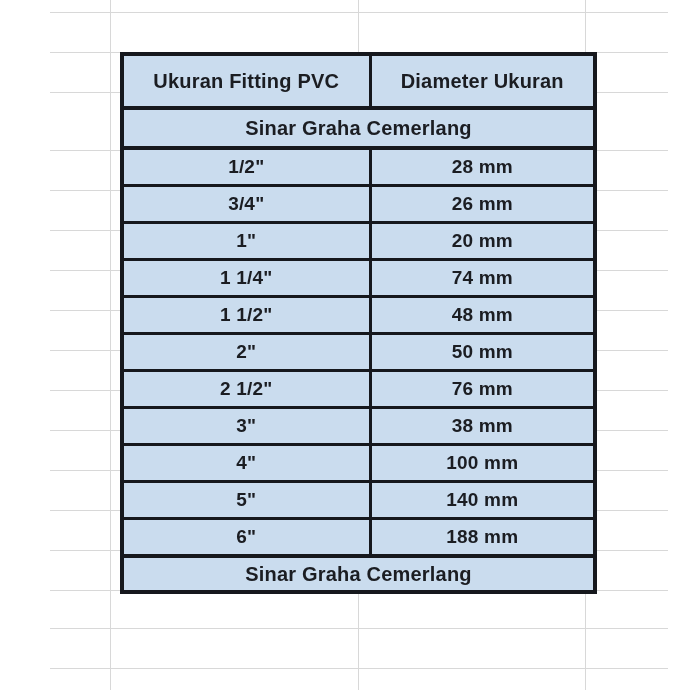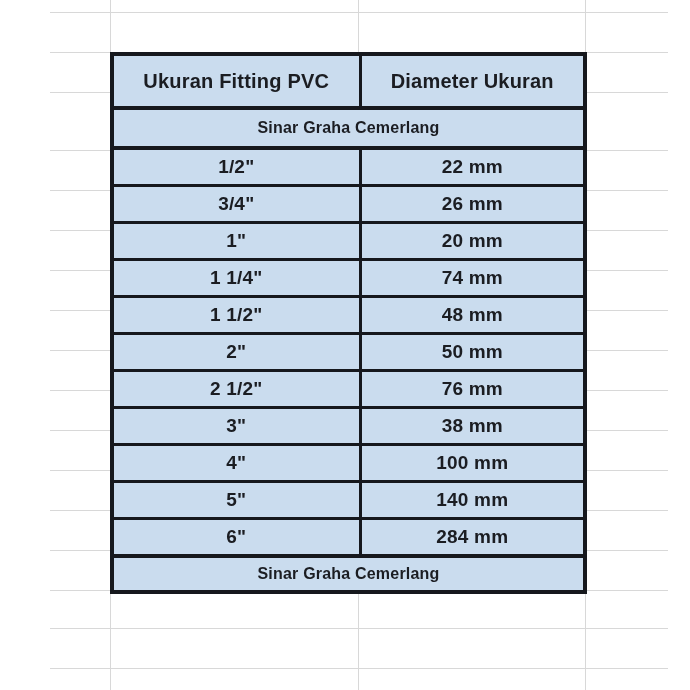--- a/index.html
+++ b/index.html
@@ -22,21 +22,21 @@
     overflow:hidden;
   }
   .gridline{
     position:absolute;
     background:var(--grid-line);
   }
   .gridline.h{height:1px;}
   .gridline.v{width:1px;}
   table.pvc-table{
     position:absolute;
-    left:110px;
+    left:120px;
     top:52px;
     width:473px;
     border-collapse:collapse;
     table-layout:fixed;
     border:4px solid var(--table-border);
   }
   table.pvc-table th,
   table.pvc-table td{
     background:var(--cell-fill);
     border:3px solid var(--table-border);
@@ -46,21 +46,21 @@
     vertical-align:middle;
     padding:0;
     letter-spacing:0.2px;
   }
   table.pvc-table th{
     height:50px;
     font-size:20px;
     border-bottom-width:4px;
   }
   tr.banner-row td{
-    font-size:16px;
+    font-size:20px;
   }
   tr.banner-row.top td{
     height:36px;
     border-bottom-width:4px;
   }
   tr.banner-row.bottom td{
     height:32px;
     border-top-width:4px;
   }
   tr.data-row td{
@@ -106,21 +106,21 @@
         <th>Ukuran Fitting PVC</th>
         <th>Diameter Ukuran</th>
       </tr>
     </thead>
     <tbody id="tbody">
       <tr class="banner-row top">
         <td colspan="2">Sinar Graha Cemerlang</td>
       </tr>
       <tr class="data-row">
           <td>1/2"</td>
-          <td>22 mm</td>
+          <td>28 mm</td>
         </tr>
         <tr class="data-row">
           <td>3/4"</td>
           <td>26 mm</td>
         </tr>
         <tr class="data-row">
           <td>1"</td>
           <td>20 mm</td>
         </tr>
         <tr class="data-row">
@@ -146,21 +146,21 @@
         <tr class="data-row">
           <td>4"</td>
           <td>100 mm</td>
         </tr>
         <tr class="data-row">
           <td>5"</td>
           <td>140 mm</td>
         </tr>
         <tr class="data-row">
           <td>6"</td>
-          <td>284 mm</td>
+          <td>188 mm</td>
         </tr>
         <tr class="banner-row bottom" id="banner-bottom-row">
         <td colspan="2">Sinar Graha Cemerlang</td>
       </tr>
     </tbody>
   </table>
 
 </div>
 
 </body></html>

